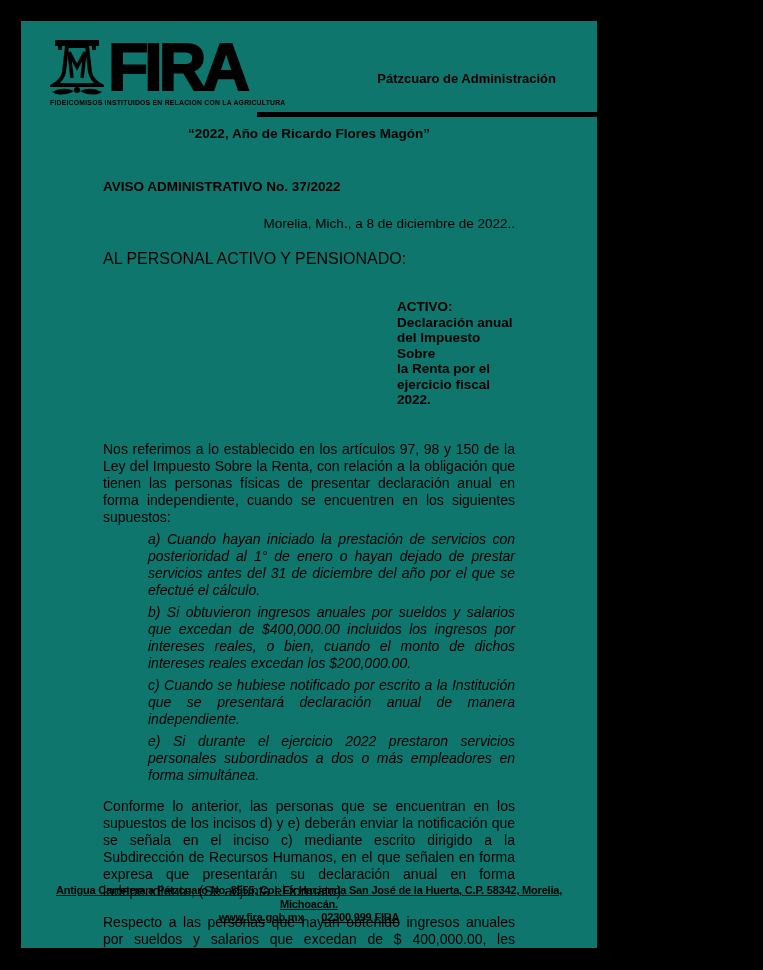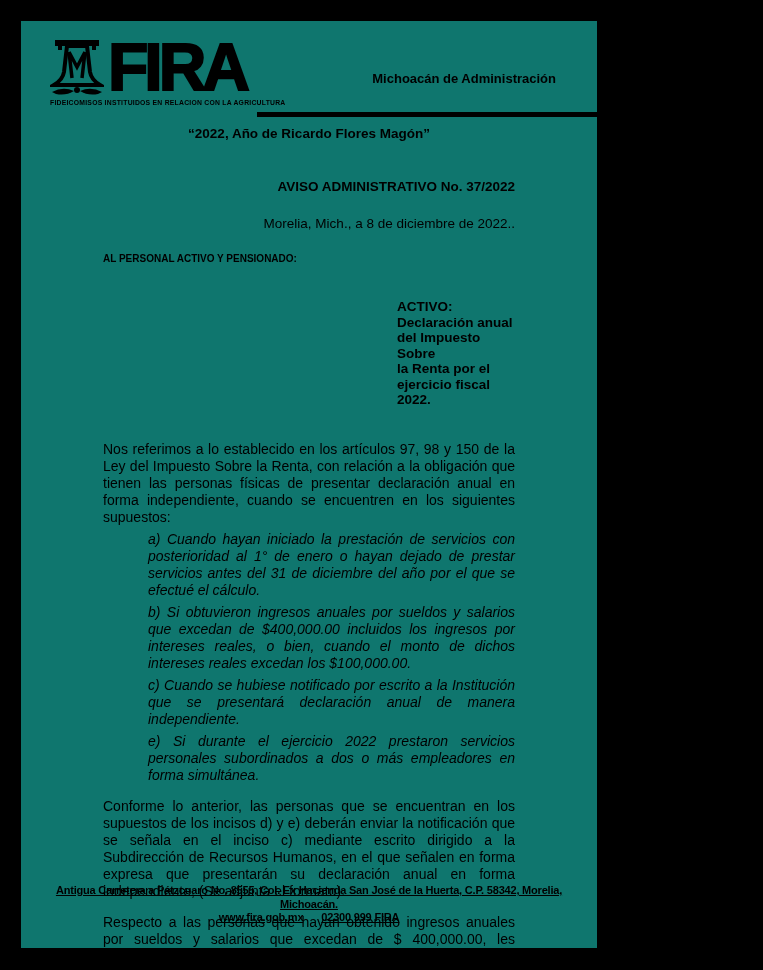--- a/index.html
+++ b/index.html
@@ -34,23 +34,23 @@
     position: absolute; top: 91px; left: 236px;
     width: 443px; height: 5px; background: #000;
   }
 
   
   .content {
     position: absolute; top: 100px; left: 82px; right: 82px;
     font-size: 14px; line-height: 17px;
   }
   .motto  { text-align: center; font-weight: bold; font-size: 13.5px; margin-top: 4px; }
-  .title  { text-align: right; font-weight: bold; font-size: 13.5px; margin-top: 36px; }
+  .title  { text-align: left; font-weight: bold; font-size: 13.5px; margin-top: 36px; }
   .dateline { text-align: right; font-size: 13.5px; margin-top: 20px; }
-  .addressee { font-weight: bold; font-size: 10px; margin-top: 18px; }
+  .addressee { font-weight: normal; font-size: 16px; margin-top: 18px; }
   .subject {
     margin-top: 32px; margin-left: 294px;
     font-weight: bold; font-size: 13.5px; line-height: 15.5px;
   }
   .para { text-align: justify; margin-top: 14px; }
   .para.first { margin-top: 33px; }
   .item {
     text-align: justify; font-style: italic;
     margin-top: 5px; margin-left: 45px;
   }
@@ -78,39 +78,39 @@
         <path d="M19 12 L22 38 M19 12 L27 27 L35 12 M35 12 L32 38" fill="none" stroke="#000" stroke-width="3.5" stroke-linejoin="miter"></path>
         <path d="M2 52 Q13 46 24 51 Q16 56 6 54 Z" fill="#000"></path>
         <path d="M52 52 Q41 46 30 51 Q38 56 48 54 Z" fill="#000"></path>
         <circle cx="27" cy="50" r="3" fill="#000"></circle>
       </svg>
       <span class="brand">FIRA</span>
     </div>
     <div class="tagline">FIDEICOMISOS INSTITUIDOS EN RELACION CON LA AGRICULTURA</div>
   </div>
 
-  <div class="dept">Michoacán de Administración</div>
+  <div class="dept">Pátzcuaro de Administración</div>
   <div class="rule"></div>
 
   <div class="content">
     <p class="motto">“2022, Año de Ricardo Flores Magón”</p>
     <p class="title">AVISO ADMINISTRATIVO No. 37/2022</p>
     <p class="dateline">Morelia, Mich., a 8 de diciembre de 2022..</p>
     <p class="addressee">AL PERSONAL ACTIVO Y PENSIONADO:</p>
 
     <div class="subject">
       <p>ACTIVO:</p>
       <p>Declaración anual del Impuesto Sobre</p>
       <p>la Renta por el ejercicio fiscal 2022.</p>
     </div>
 
     <p class="para first">Nos referimos a lo establecido en los artículos 97, 98 y 150 de la Ley del Impuesto Sobre la Renta, con relación a la obligación que tienen las personas físicas de presentar declaración anual en forma independiente, cuando se encuentren en los siguientes supuestos:</p>
 
     <p class="item">a) Cuando hayan iniciado la prestación de servicios con posterioridad al 1° de enero o hayan dejado de prestar servicios antes del 31 de diciembre del año por el que se efectué el cálculo.</p>
-    <p class="item">b) Si obtuvieron ingresos anuales por sueldos y salarios que excedan de $400,000.00 incluidos los ingresos por intereses reales, o bien, cuando el monto de dichos intereses reales excedan los $100,000.00.</p>
+    <p class="item">b) Si obtuvieron ingresos anuales por sueldos y salarios que excedan de $400,000.00 incluidos los ingresos por intereses reales, o bien, cuando el monto de dichos intereses reales excedan los $200,000.00.</p>
     <p class="item">c) Cuando se hubiese notificado por escrito a la Institución que se presentará declaración anual de manera independiente.</p>
     <p class="item">e) Si durante el ejercicio 2022 prestaron servicios personales subordinados a dos o más empleadores en forma simultánea.</p>
 
     <p class="para">Conforme lo anterior, las personas que se encuentran en los supuestos de los incisos d) y e) deberán enviar la notificación que se señala en el inciso c) mediante escrito dirigido a la Subdirección de Recursos Humanos, en el que señalen en forma expresa que presentarán su declaración anual en forma independiente, (Se adjunta el formato).</p>
     <p class="para">Respecto a las personas que hayan obtenido ingresos anuales por sueldos y salarios que excedan de $ 400,000.00, les reiteramos que no será necesario presentar el escrito antes señalado ya que serán excluidos de manera automática del ajuste anual.</p>
   </div>
 
   <div class="footer">
     <div>Antigua Carretera a Pátzcuaro No. 8555, Col. Ex Hacienda San José de la Huerta, C.P. 58342, Morelia, Michoacán.</div>
     <div>

